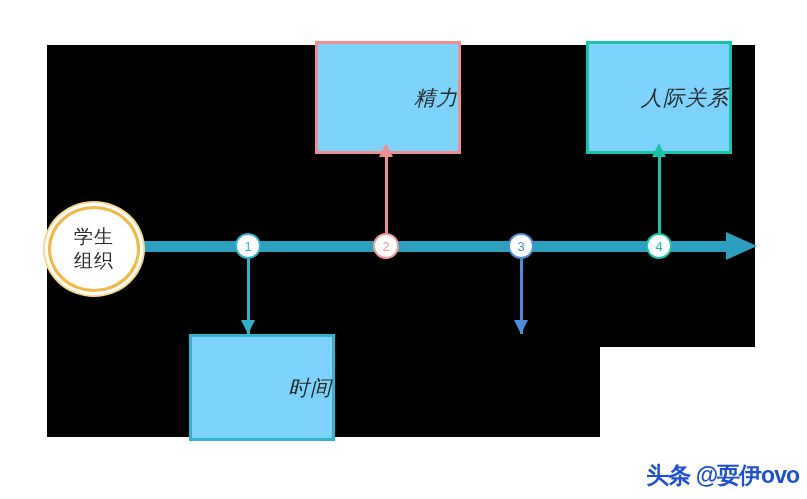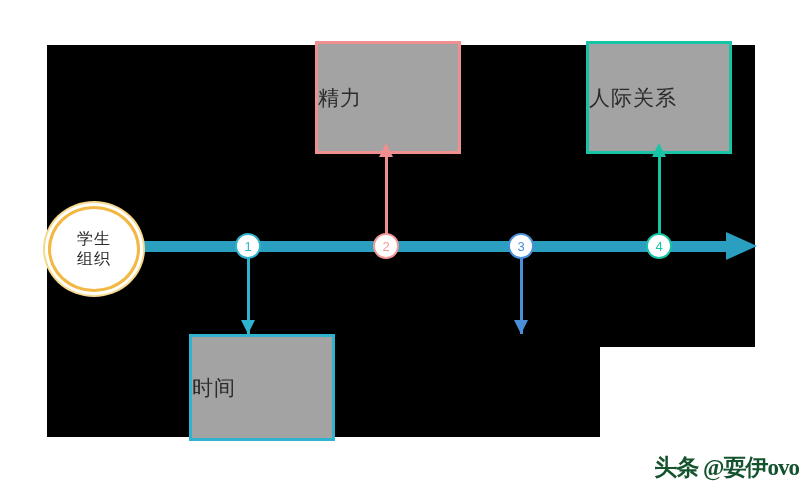--- a/index.html
+++ b/index.html
@@ -21,27 +21,28 @@
   .plate {
     position: absolute;
     background: #000000;
   }
   #plate-main   { left: 47px;  top: 45px;  width: 708px; height: 302px; }
   #plate-lower  { left: 47px;  top: 347px; width: 553px; height: 90px;  }
 
   
   .node-box {
     position: absolute;
-    background: #a3a3a3;
+    background: #7dd3fc;
     border-style: solid;
     border-width: 3px;
     box-sizing: border-box;
     display: flex;
     align-items: center;
-    justify-content: flex-start;
+    justify-content: flex-end;
+    font-style: italic;
   }
   .node-box .node-label {
     font-size: 21px;
     color: #2b2b2b;
     letter-spacing: 1px;
     line-height: 1;
     white-space: nowrap;
   }
 
   #box-energy   { left: 315px; top: 41px;  width: 146px; height: 113px; }
@@ -61,21 +62,21 @@
     border: 3px solid #f2b843;
     box-shadow: 0 0 0 3px #ffffff, 0 0 0 5px #f6d98e;
     box-sizing: border-box;
     display: flex;
     flex-direction: column;
     align-items: center;
     justify-content: center;
     z-index: 6;
   }
   #start-ellipse .el-line {
-    font-size: 16px;
+    font-size: 19px;
     color: #2b2b2b;
     line-height: 1.25;
     letter-spacing: 1px;
   }
 
   
   #timeline-shaft {
     position: absolute;
     left: 128px;
     top: 241px;
@@ -166,31 +167,30 @@
     top: 62px;
     border-left: 7px solid transparent;
     border-right: 7px solid transparent;
     border-top: 14px solid #4a90d9;
   }
 
   
   #watermark {
     position: absolute;
     right: 8px;
-    bottom: 16px;
+    bottom: 8px;
     display: flex;
     align-items: center;
     gap: 2px;
     font-size: 23px;
     font-weight: bold;
-    color: #14532d;
+    color: #1d4ed8;
     letter-spacing: -1px;
     z-index: 20;
     white-space: nowrap;
-    font-family: Liberation Serif, serif;
   }
 </style>
 </head>
 <body>
 
 <div id="stage">
 
   <div id="plate-main" class="plate"></div>
   <div id="plate-lower" class="plate"></div>
 

